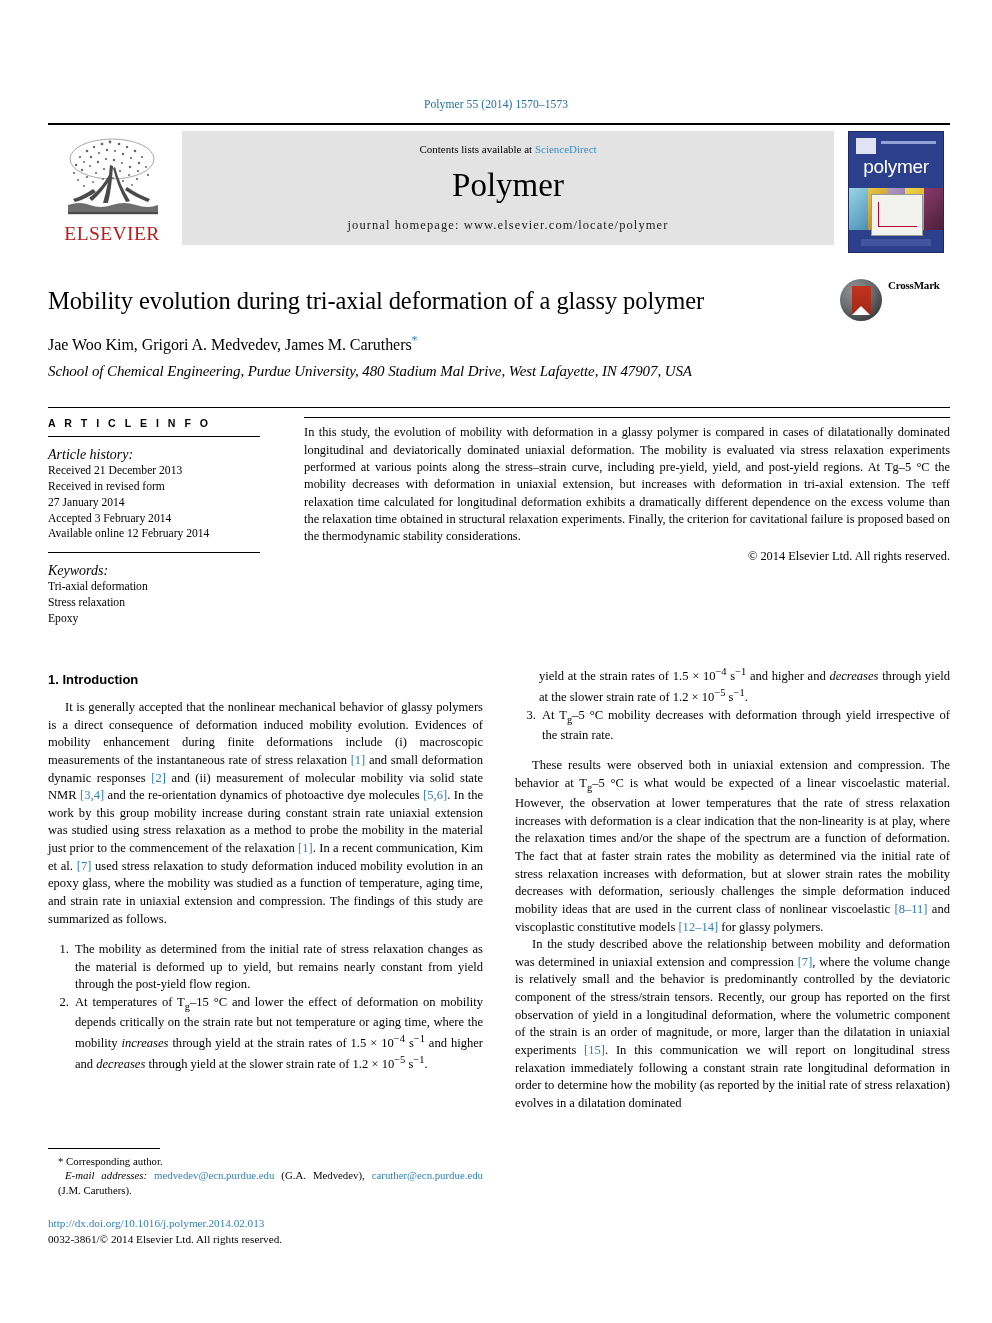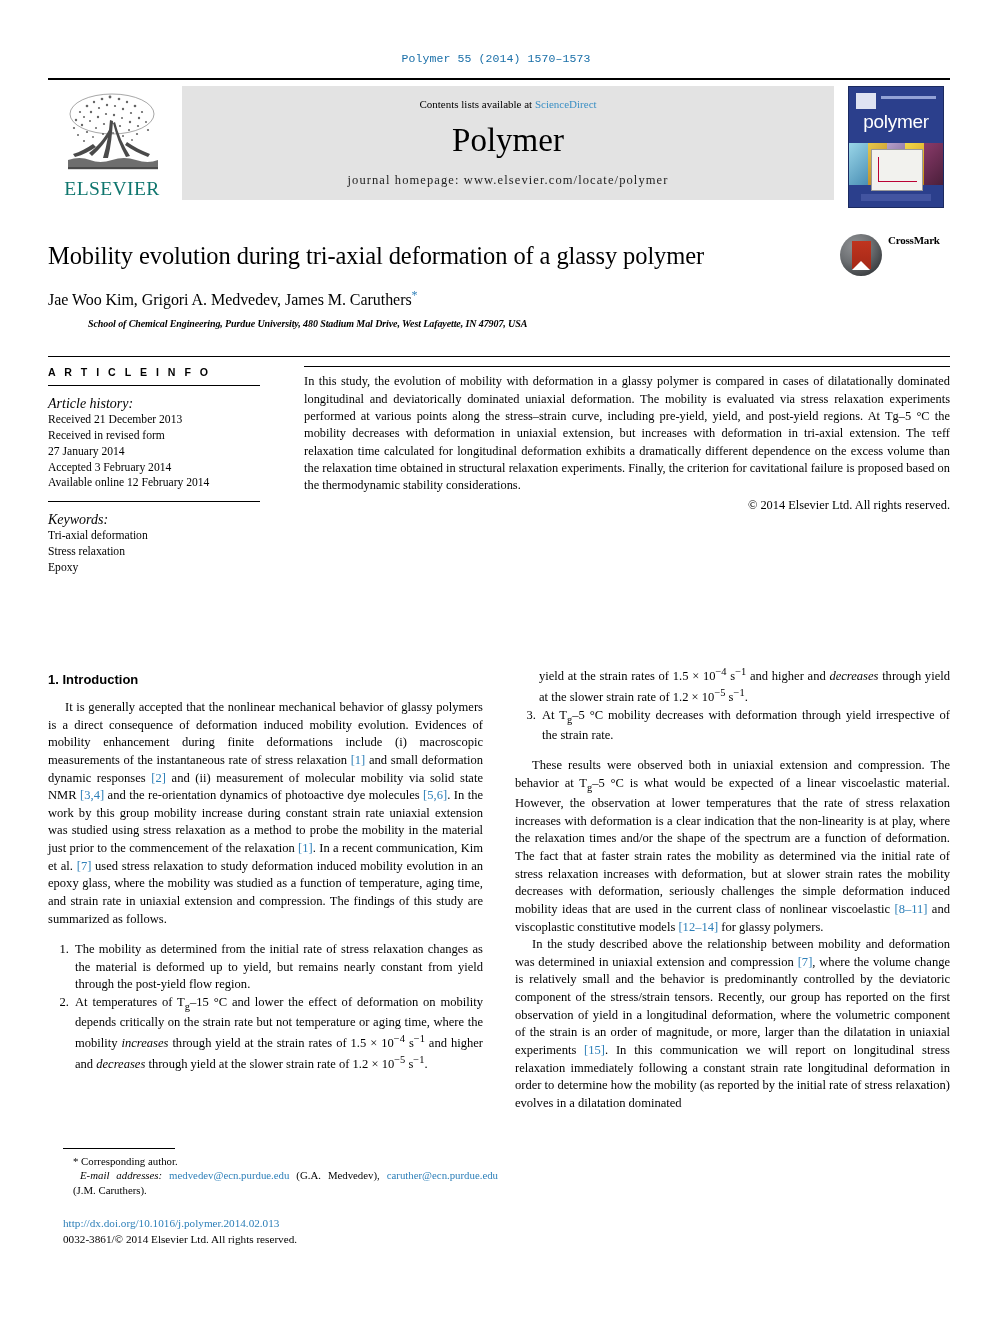--- a/index.html
+++ b/index.html
@@ -12,24 +12,24 @@
     color: #000000;
     position: relative;
     overflow: hidden;
   }
 
   .page { position: relative; width: 992px; height: 1323px; padding: 0; }
 
   
   .running-head {
     text-align: center;
-    font-family: Liberation Mono, monospace;
+    font-family: Liberation Serif, serif;
     font-size: 11.5px;
     color: #1a6fa8;
-    padding-top: 52px;
+    padding-top: 98px;
     letter-spacing: .1px;
   }
 
   
   .masthead {
     margin: 13px 42px 0 48px;
     border-top: 2.2px solid #000;
     display: flex;
     align-items: stretch;
     height: 122px;
@@ -42,21 +42,21 @@
     flex-direction: column;
     align-items: center;
     justify-content: flex-end;
     padding-bottom: 2px;
   }
   .tree-logo { width: 104px; height: 88px; display:block; }
   .elsevier-word {
     font-family: "Liberation Serif", serif;
     font-size: 19.5px;
     letter-spacing: .4px;
-    color: #0f766e;
+    color: #b91c1c;
     line-height: 1;
     margin-top: 1px;
   }
 
   .journal-banner {
     flex: 1 1 auto;
     background: #e3e3e3;
     margin: 0 8px 0 6px;
     display: flex;
     flex-direction: column;
@@ -115,26 +115,25 @@
     padding-right: 120px;
     letter-spacing: -.1px;
   }
   .authors {
     font-size: 16px;
     margin-top: 17px;
     letter-spacing: -.05px;
   }
   .authors .star { color:#2d7fb8; font-size: 12px; vertical-align: super; }
   .affiliation {
-    font-size: 10px;
+    font-size: 15px;
     font-style: italic;
-    font-weight: bold;
+    font-weight: normal;
     margin-top: 9px;
     letter-spacing: -.1px;
-    margin-left: 40px;
   }
   .crossmark {
     position: absolute;
     right: 0; top: -8px;
     width: 110px; height: 44px;
     display: flex; align-items: flex-start;
   }
   .cm-badge {
     width: 42px; height: 42px; border-radius: 50%;
     background: radial-gradient(circle at 34% 28%, #8f9194 0%, #6d7073 42%, #3c3f42 78%, #232528 100%);
@@ -211,21 +210,21 @@
     font-size: 12.55px;
     line-height: 1.405;
   }
   ol.findings li { text-align: justify; margin-bottom: 0; padding-left: 3px; hyphens: auto; }
   ol.findings.cont { margin-top: 0; }
   .gap { height: 13px; }
 
   
   .footnote {
     position: absolute;
-    left: 63px; top: 1148px;
+    left: 48px; top: 1148px;
     width: 435px;
     font-size: 10.8px;
     line-height: 1.33;
   }
   .footnote-rule { border-top: 1px solid #000; width: 112px; margin-bottom: 5px; }
   .fn-body { text-align: justify; }
   .fn-em { font-style: italic; }
   a.link { color:#2d7fb8; text-decoration: none; }
   .doi-block { margin-top: 19px; font-size: 11.2px; line-height: 1.42; }
   .doi { color:#2d7fb8; }

